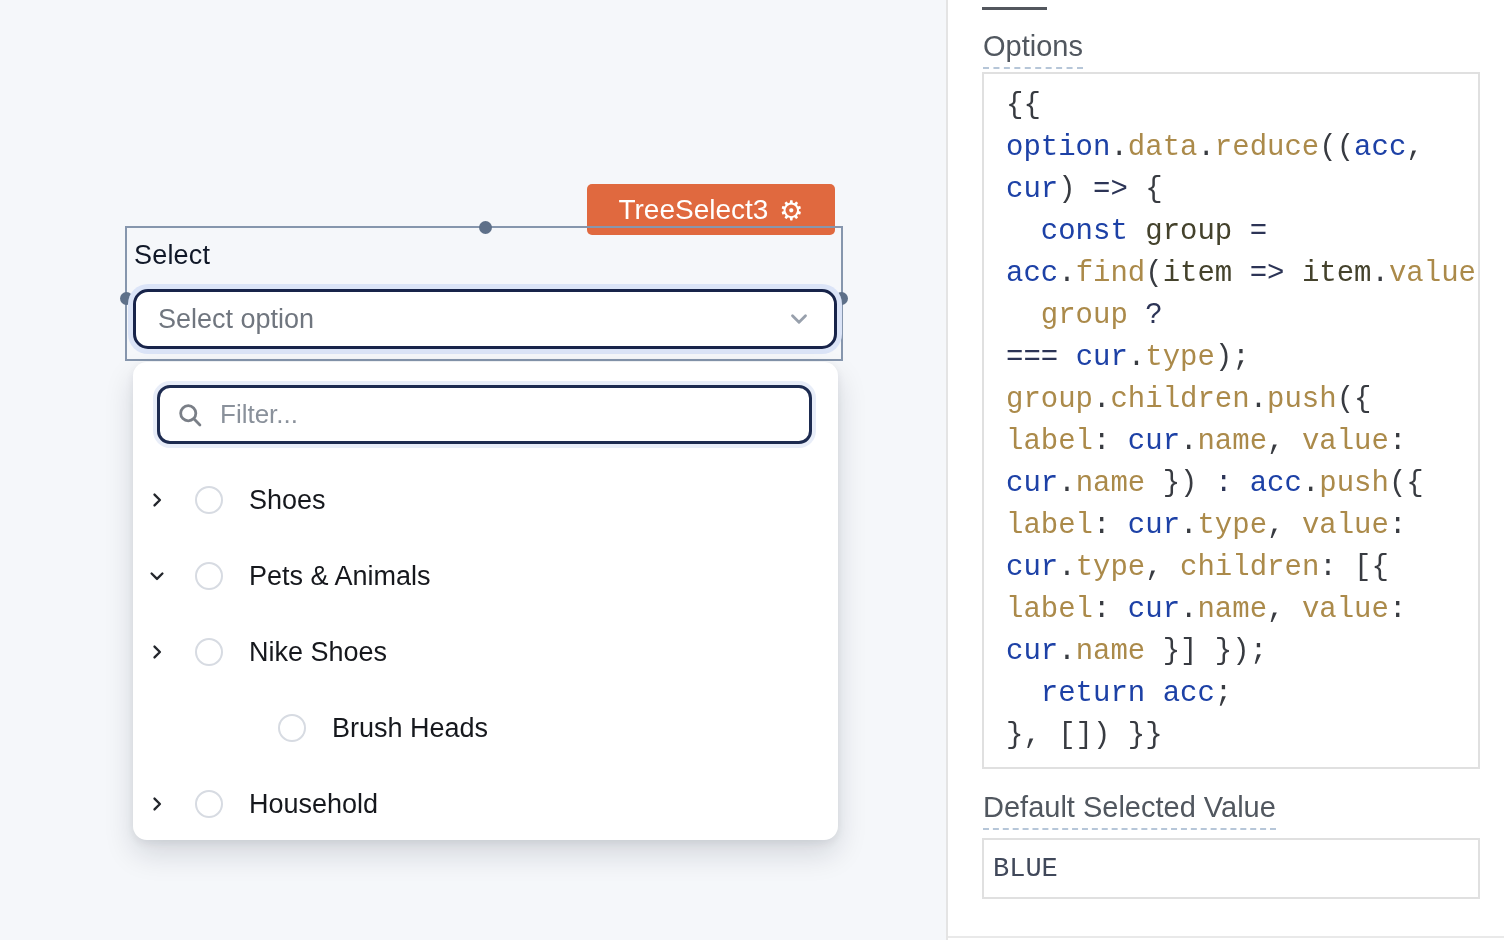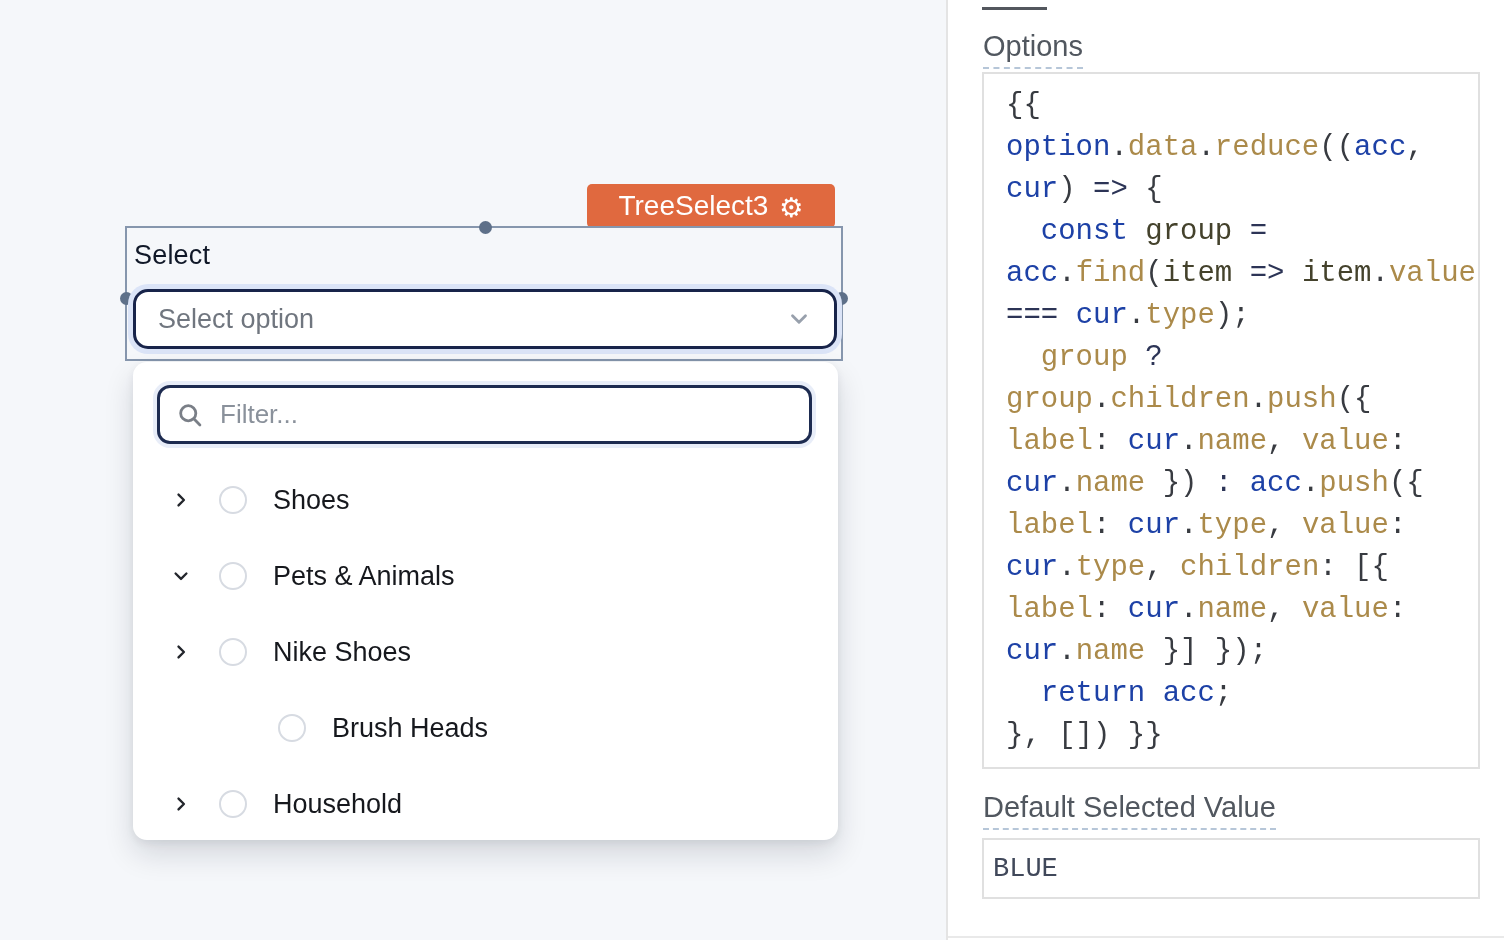--- a/index.html
+++ b/index.html
@@ -3,21 +3,21 @@
 <meta charset="utf-8">
 <style>
   * { margin:0; padding:0; box-sizing:border-box; }
   html,body { width:1504px; height:940px; overflow:hidden; background:#fff;
               font-family:"Liberation Sans", sans-serif; }
   .stage { position:relative; width:1504px; height:940px; }
 
   
   .canvas { position:absolute; left:0; top:0; width:946px; height:940px; background:#f5f7fa; }
 
-  .widget-tag { position:absolute; left:587px; top:184px; width:248px; height:44px;
+  .widget-tag { position:absolute; left:587px; top:184px; width:248px; height:51px;
                 border-radius:5px; display:flex; align-items:center; justify-content:center;
                 gap:11px; color:#fff; font-size:28px; cursor:pointer; }
   .gear { font-family:"DejaVu Sans", sans-serif; font-size:27px; line-height:1; margin-top:2px; }
 
   .widget-frame { position:absolute; left:125px; top:226px; width:718px; height:135px;
                   border:2px solid #8696ad; }
   .handle { position:absolute; width:13px; height:13px; border-radius:50%; background:#5e7089; }
   .handle-top   { left:352px; top:-7px; }
   .handle-left  { left:-7px;  top:64px; }
   .handle-right { right:-7px; top:64px; }
@@ -37,21 +37,21 @@
   .filter-box { position:absolute; left:24px; top:23px; width:655px; height:59px;
                 border:3px solid #1d2b50; border-radius:13px; background:#fff;
                 box-shadow:0 0 0 4px rgba(203,216,240,.45);
                 display:flex; align-items:center; padding:0 16px; }
   .filter-box input { border:none; outline:none; flex:1; font-size:26px; color:#333;
                       font-family:"Liberation Sans", sans-serif; background:transparent; }
   .filter-box input::placeholder { color:#8a919b; }
   .search-icon { margin-right:16px; flex:0 0 auto; display:flex; }
 
   .tree { position:absolute; left:0; top:100px; right:0; }
-  .tree-row { height:76px; display:flex; align-items:center; padding-left:36px; cursor:pointer; }
+  .tree-row { height:76px; display:flex; align-items:center; padding-left:12px; cursor:pointer; }
   .tree-row.lvl1 { padding-left:95px; }
   .chev { width:24px; display:flex; justify-content:center; align-items:center; }
   .chev.hidden { visibility:hidden; }
   .radio { width:28px; height:28px; border:2px solid #d7dbe2; border-radius:50%;
            background:#fff; margin-left:26px; flex:0 0 auto; }
   .tree-label { margin-left:26px; font-size:27px; color:#16181d; }
 
   
   .panel { position:absolute; left:946px; top:0; width:558px; height:940px;
            background:#fff; border-left:2px solid #e4e4e4; }
@@ -179,22 +179,22 @@
     <div class="prop-label options-label">
       <span>Options</span>
     </div>
 
     <div class="code-box">
         <div class="code-line"><span class="tk-x">{{</span></div>
         <div class="code-line"><span class="tk-v">option</span><span class="tk-x">.</span><span class="tk-p">data</span><span class="tk-x">.</span><span class="tk-p">reduce</span><span class="tk-x">((</span><span class="tk-v">acc</span><span class="tk-x">,</span></div>
         <div class="code-line"><span class="tk-v">cur</span><span class="tk-x">) </span><span class="tk-o">=&gt;</span><span class="tk-x"> {</span></div>
         <div class="code-line"><span class="tk-x">  </span><span class="tk-k">const</span><span class="tk-x"> </span><span class="tk-d">group</span><span class="tk-x"> </span><span class="tk-o">=</span></div>
         <div class="code-line"><span class="tk-v">acc</span><span class="tk-x">.</span><span class="tk-p">find</span><span class="tk-x">(</span><span class="tk-d">item</span><span class="tk-x"> </span><span class="tk-o">=&gt;</span><span class="tk-x"> </span><span class="tk-d">item</span><span class="tk-x">.</span><span class="tk-p">value</span></div>
+        <div class="code-line"><span class="tk-x">  </span><span class="tk-p">group</span><span class="tk-x"> </span><span class="tk-o">?</span></div>
         <div class="code-line"><span class="tk-o">===</span><span class="tk-x"> </span><span class="tk-v">cur</span><span class="tk-x">.</span><span class="tk-p">type</span><span class="tk-x">);</span></div>
-        <div class="code-line"><span class="tk-x">  </span><span class="tk-p">group</span><span class="tk-x"> </span><span class="tk-o">?</span></div>
         <div class="code-line"><span class="tk-p">group</span><span class="tk-x">.</span><span class="tk-p">children</span><span class="tk-x">.</span><span class="tk-p">push</span><span class="tk-x">({</span></div>
         <div class="code-line"><span class="tk-p">label</span><span class="tk-x">: </span><span class="tk-v">cur</span><span class="tk-x">.</span><span class="tk-p">name</span><span class="tk-x">, </span><span class="tk-p">value</span><span class="tk-x">:</span></div>
         <div class="code-line"><span class="tk-v">cur</span><span class="tk-x">.</span><span class="tk-p">name</span><span class="tk-x"> }) </span><span class="tk-o">:</span><span class="tk-x"> </span><span class="tk-v">acc</span><span class="tk-x">.</span><span class="tk-p">push</span><span class="tk-x">({</span></div>
         <div class="code-line"><span class="tk-p">label</span><span class="tk-x">: </span><span class="tk-v">cur</span><span class="tk-x">.</span><span class="tk-p">type</span><span class="tk-x">, </span><span class="tk-p">value</span><span class="tk-x">:</span></div>
         <div class="code-line"><span class="tk-v">cur</span><span class="tk-x">.</span><span class="tk-p">type</span><span class="tk-x">, </span><span class="tk-p">children</span><span class="tk-x">: [{</span></div>
         <div class="code-line"><span class="tk-p">label</span><span class="tk-x">: </span><span class="tk-v">cur</span><span class="tk-x">.</span><span class="tk-p">name</span><span class="tk-x">, </span><span class="tk-p">value</span><span class="tk-x">:</span></div>
         <div class="code-line"><span class="tk-v">cur</span><span class="tk-x">.</span><span class="tk-p">name</span><span class="tk-x"> }] });</span></div>
         <div class="code-line"><span class="tk-x">  </span><span class="tk-k">return</span><span class="tk-x"> </span><span class="tk-v">acc</span><span class="tk-x">;</span></div>
         <div class="code-line"><span class="tk-x">}, []) }}</span></div>
       </div>

